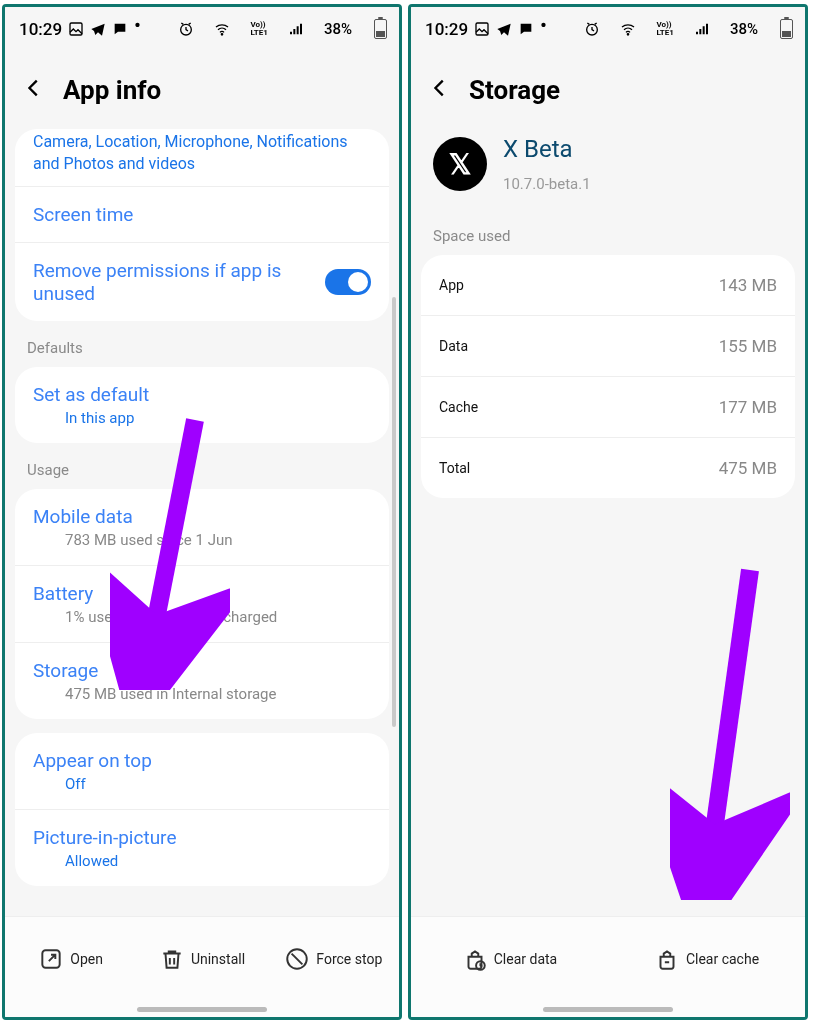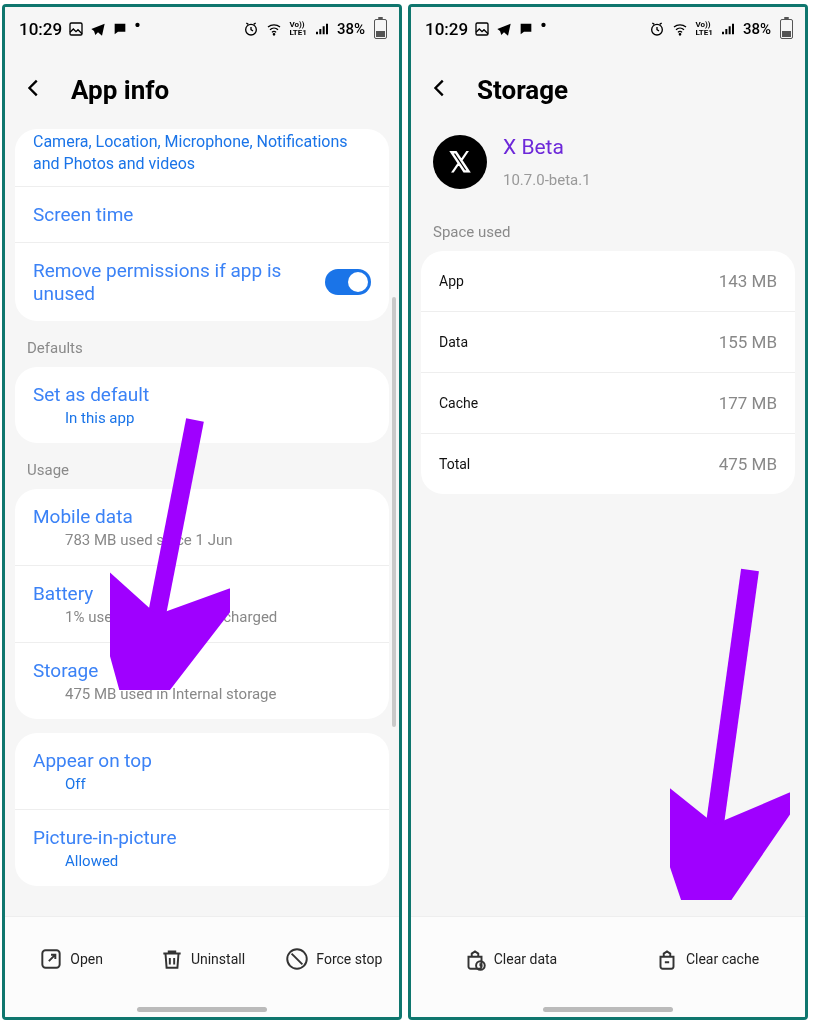--- a/index.html
+++ b/index.html
@@ -35,40 +35,40 @@
     height: 36px;
     padding: 4px 12px 0 14px;
     display: flex;
     align-items: center;
     font-size: 17px;
     font-weight: 500;
     color: #000;
     background: #f6f6f6;
   }
   .status-left { display: flex; align-items: center; gap: 6px; }
-  .status-right { margin-left: auto; display: flex; align-items: center; gap: 7px; font-size: 12px; }
+  .status-right { margin-left: auto; display: flex; align-items: center; gap: 20px; font-size: 12px; }
   .stat-ic { width: 16px; height: 16px; display: inline-flex; align-items: center; justify-content: center; }
   .sep-dot { font-weight: 900; position: relative; top:-4px; }
   .battery {
     width: 11px; height: 18px; border: 1.5px solid #555; border-radius: 2px;
     position: relative; margin-left: 2px;
   }
   .battery::before {
     content:""; position:absolute; top:-3px; left:3px; width:5px; height:2px; background:#555; border-radius:1px;
   }
   .battery::after {
     content:""; position:absolute; bottom:1px; left:1px; right:1px; height:35%; background:#555;
   }
 
   
   .page-header {
     display: flex;
     align-items: center;
     padding: 28px 18px 24px 18px;
-    gap: 26px;
+    gap: 18px;
   }
   .back-chevron svg { width: 22px; height: 22px; }
   .page-title {
     font-size: 26px;
     font-weight: 700;
     color: #000;
   }
 
   
   .content { flex: 1; overflow: hidden; position: relative; }
@@ -115,21 +115,21 @@
 
   
   .app-row {
     display:flex; align-items:center; gap:16px; padding: 6px 22px 16px 22px;
   }
   .app-icon {
     width:54px; height:54px; border-radius:50%; background:#000; color:#fff;
     display:flex; align-items:center; justify-content:center; font-size:28px; font-weight:900;
     font-family: Arial, sans-serif;
   }
-  .app-name { font-size:21px; color:#6d28d9; }
+  .app-name { font-size:24px; color:#0c4a6e; }
   .app-ver  { font-size:15px; color:#999; margin-top:12px; }
 
   .kv-row { display:flex; justify-content:space-between; align-items:center; padding:20px 18px; }
   .kv-row + .kv-row { border-top:1px solid #eee; }
   .kv-key   { font-size:14px; color:#111; }
   .kv-val   { font-size:17px; color:#888; }
 
   
   .action-bar {
     height: 84px;

